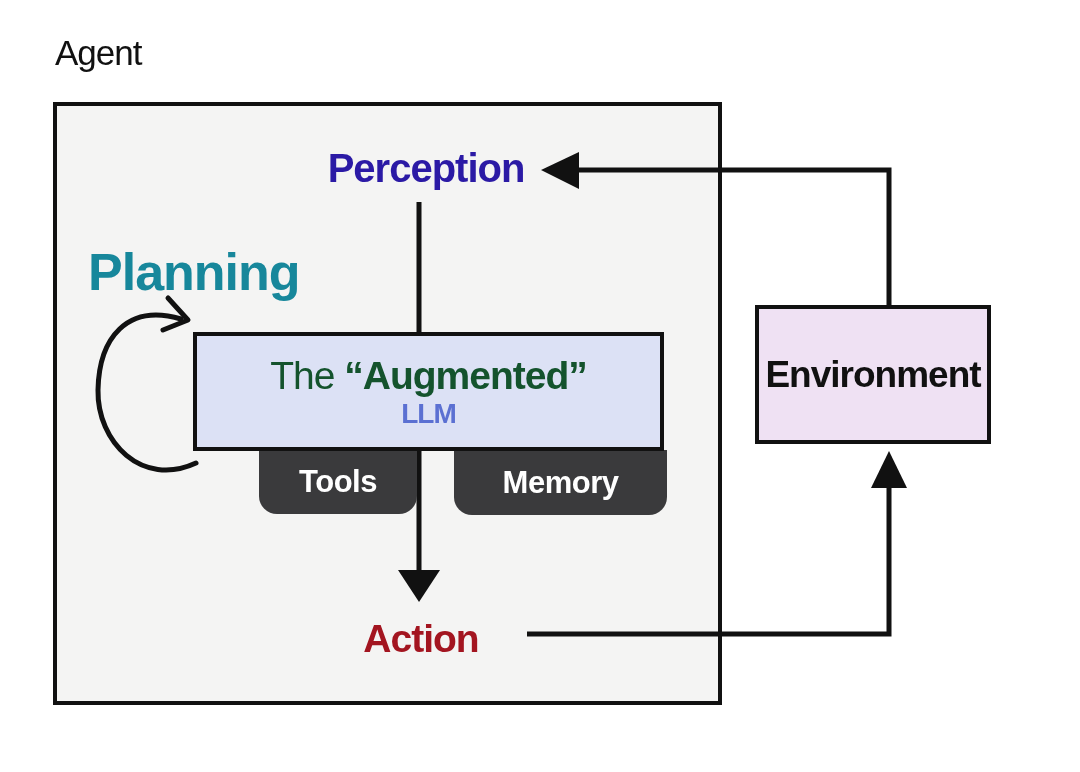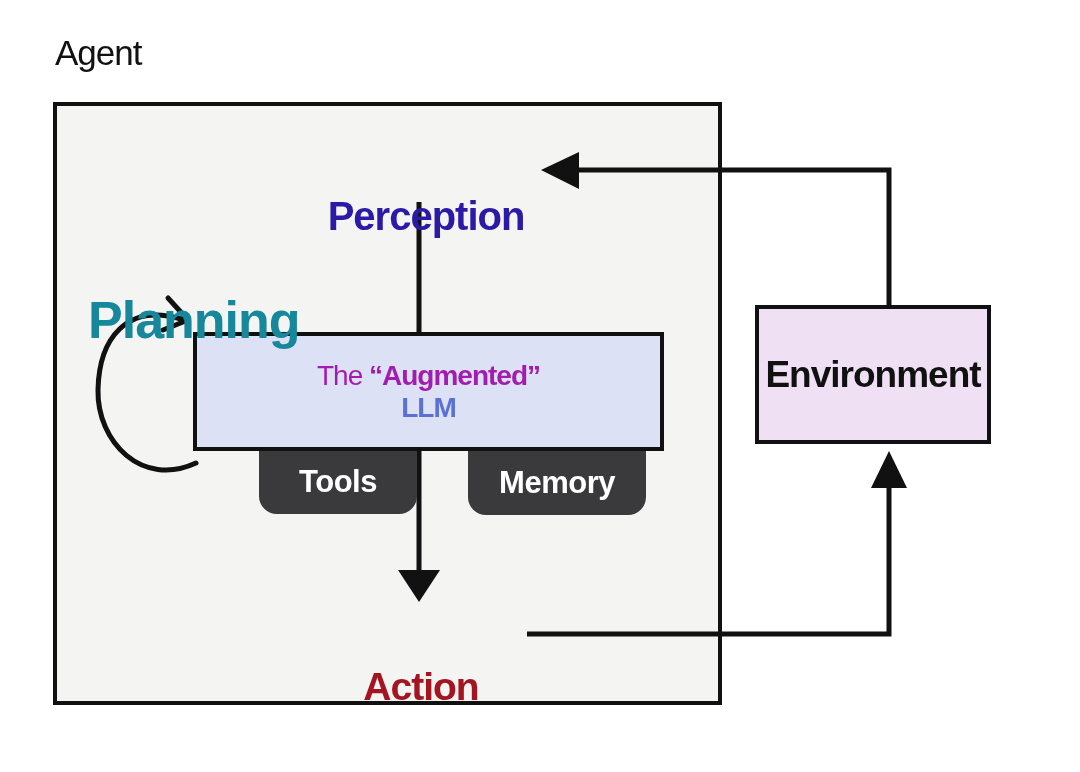--- a/index.html
+++ b/index.html
@@ -35,34 +35,34 @@
   
   svg.arrows{left:0;top:0;pointer-events:none;}
   
   .llm-box{
     left:193px;top:332px;width:471px;height:119px;
     background:#dce1f5;border:4px solid #111111;
     box-sizing:border-box;
     display:flex;flex-direction:column;align-items:center;justify-content:center;
     line-height:1.12;
   }
-  .llm-line1{font-size:28px;color:#a21caf;font-weight:400;letter-spacing:-1px;white-space:pre;}
+  .llm-line1{font-size:39px;color:#14532d;font-weight:400;letter-spacing:-1px;white-space:pre;}
   .llm-line1 .bold{font-weight:700;}
   .llm-line2{font-size:28px;font-weight:800;color:#5b70d2;letter-spacing:-1px;}
   
   .tab{
     top:450px;height:64px;background:#3a3a3c;
     border-radius:0 0 18px 18px;
     display:flex;align-items:center;justify-content:center;
     color:#ffffff;font-size:31px;font-weight:700;letter-spacing:-0.5px;
   }
   .tab.tools{left:225px;width:158px;margin-left:34px;}
-  .tab.memory{left:468px;width:178px;height:65px;}
+  .tab.memory{left:454px;width:213px;height:65px;}
   
-  .flow-label{font-weight:700;letter-spacing:-1px;line-height:1;white-space:nowrap;margin-top:48px;}
+  .flow-label{font-weight:700;letter-spacing:-1px;line-height:1;white-space:nowrap;}
   .perception{left:426px;top:148px;transform:translateX(-50%);font-size:40px;color:#2b1aa5;}
   .planning{left:88px;top:246px;font-size:52px;color:#17879b;}
   .action{left:421px;top:619px;transform:translateX(-50%);font-size:39px;color:#a31520;}
 </style>
 </head>
 <body>
 
 <div class="stage">
 
   <div class="abs agent-box"></div>

